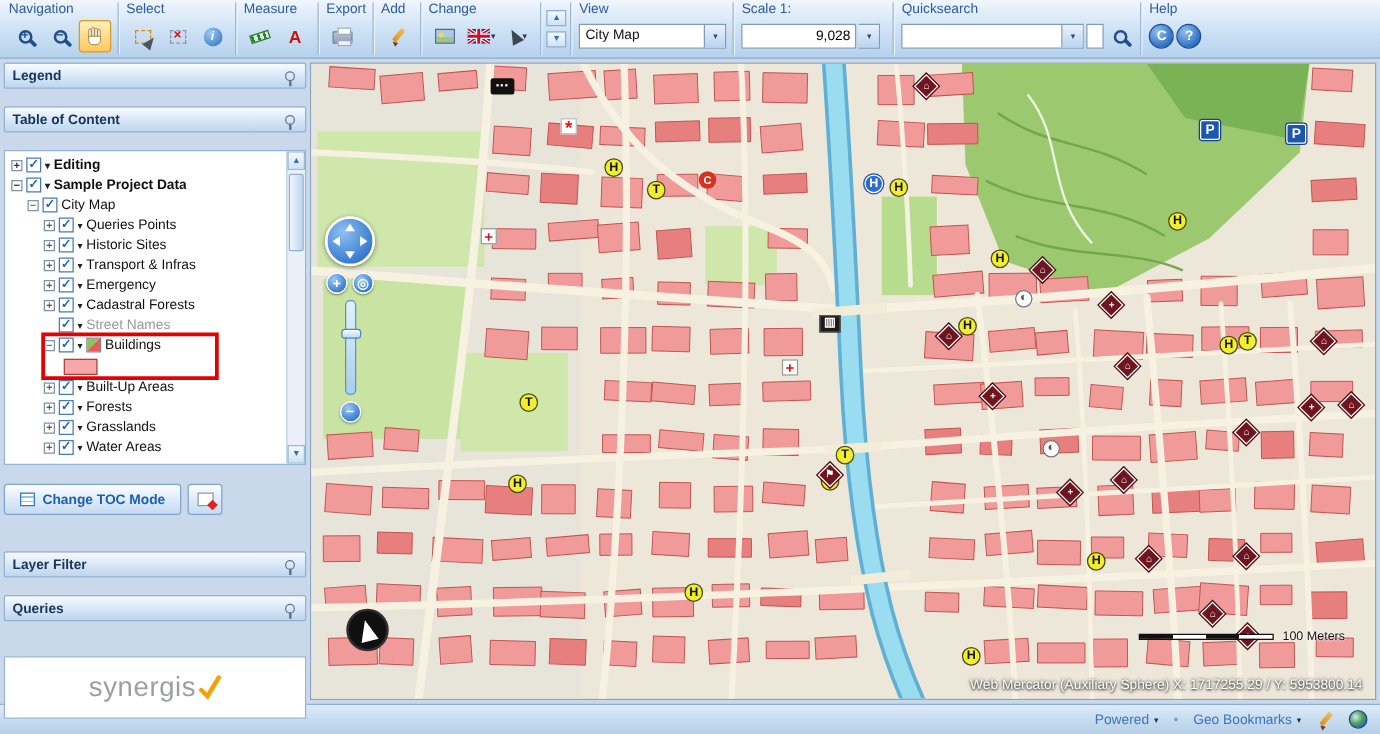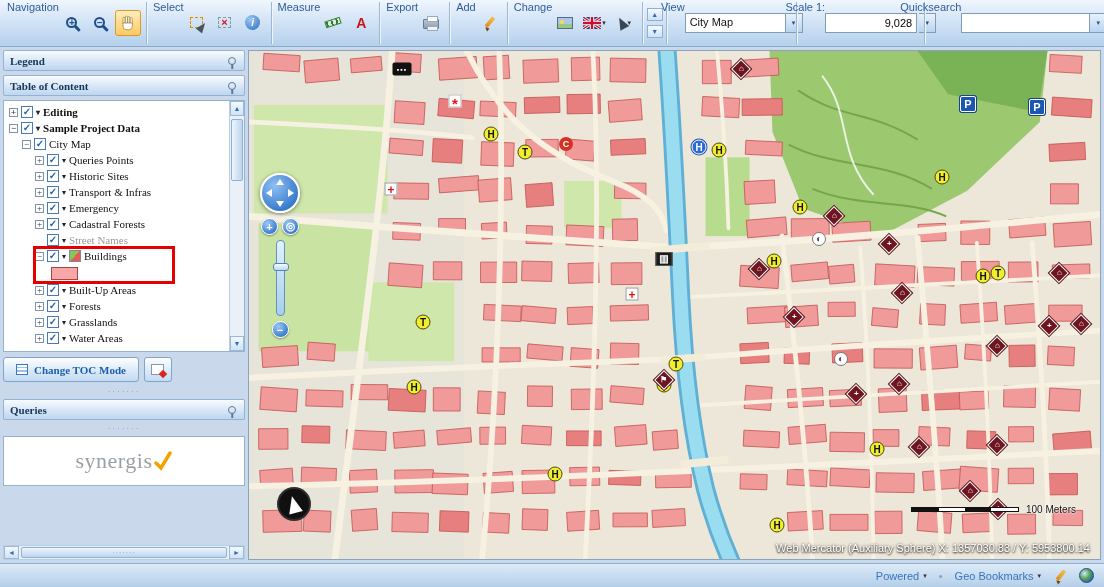--- a/index.html
+++ b/index.html
@@ -1,21 +1,21 @@
 <!DOCTYPE html>
 <html><head>
 <meta charset="utf-8">
 <style>
   * { box-sizing: border-box; margin: 0; padding: 0; }
   html,body { width:1104px; height:587px; overflow:hidden; }
   body { font-family:"Liberation Sans", sans-serif; font-size:11px; background:#c9d8ea; }
 
   
   #toolbar { height:47px; background:linear-gradient(#f0f6fd,#d3e4f6 45%,#b5d1ec); border-bottom:1px solid #89aacd; display:flex; align-items:stretch; padding:0 2px; }
-  .tgroup { display:flex; flex-direction:row; padding:1px 5px 2px 5px;justify-content:center; }
+  .tgroup { display:flex; flex-direction:column; padding:1px 5px 2px 5px;justify-content:center; }
   .tlabel { font-size:11px; color:#2c5c9e; height:13px; line-height:13px; white-space:nowrap; }
   .ticons { display:flex; align-items:center; gap:2px; flex:1; }
   .tsep { width:0; border-left:1px solid #9ab7d6; border-right:1px solid #eef5fc; margin:2px 0; }
   .tbtn { min-width:26px; height:26px; border:1px solid transparent; background:transparent; border-radius:3px; display:flex; align-items:center; justify-content:center; padding:0 2px; cursor:pointer; gap:1px; }
   .tbtn.active { background:linear-gradient(#ffeebc,#ffc95f); border-color:#d89a2b; }
   .dd { font-size:7px; color:#333; }
 
   .mag { position:relative; width:11px; height:11px; border:2px solid #1f4e8c; border-radius:50%; display:inline-block; }
   .mag::after { content:""; position:absolute; width:7px; height:2.5px; background:#1f4e8c; transform:rotate(45deg); right:-6px; bottom:-3px; border-radius:1px; }
   .mag .sign { position:absolute; inset:0; display:flex; align-items:center; justify-content:center; font-size:10px; font-weight:bold; color:#1f4e8c; line-height:1; }
@@ -41,21 +41,21 @@
 
   .combo { display:flex; height:20px; border:1px solid #7f9db9; background:#fff; align-items:stretch; }
   .combo .val { flex:1; font-size:11px; padding:2px 4px; color:#111; white-space:nowrap; overflow:hidden; }
   .combo .arrowbtn { width:17px; background:linear-gradient(#eaf2fb,#b9d4ef); border-left:1px solid #7f9db9; display:flex; align-items:center; justify-content:center; font-size:7px; color:#1d4e8c; cursor:pointer; }
   .tinput { height:20px; border:1px solid #7f9db9; font-size:11px; padding:2px 4px; font-family:"Liberation Sans",sans-serif; }
   .roundbtn { width:20px; height:20px; border-radius:50%; background:radial-gradient(circle at 35% 30%,#8fc0f0,#2a6cc0 75%); border:1px solid #1d4e8c; color:#fff; font-weight:bold; font-size:11px; display:flex; align-items:center; justify-content:center; cursor:pointer; }
   .sqbtn { width:22px; height:22px; border:1px solid transparent; border-radius:3px; display:flex; align-items:center; justify-content:center; cursor:pointer; }
 
   
   #main { display:flex; gap:3px; padding:3px; height:516px; }
-  #sidebar { width:242px; display:flex; flex-direction:column; gap:4px;font-family:Liberation Serif, serif; }
+  #sidebar { width:242px; display:flex; flex-direction:column; gap:14px; }
   .shead { background:linear-gradient(#f7fbfe,#d7e6f6 55%,#bed6ee); border:1px solid #93b2d4; height:21px; min-height:21px; display:flex; align-items:center; font-size:11px; font-weight:bold; color:#15355b; padding:0 6px; border-radius:2px; }
   .shead .sp { flex:1; }
   .pin { width:8px; height:8px; border:1.5px solid #5f7893; border-radius:50%; position:relative; margin-right:2px; }
   .pin::after { content:""; position:absolute; width:1.5px; height:5px; background:#5f7893; left:50%; top:100%; transform:translateX(-50%); }
 
   #tree-wrap { background:#fff; border:1px solid #93b2d4; height:252px; min-height:252px; display:flex; overflow:hidden; }
   #toc-tree { flex:1; padding:3px 0 0 1px; overflow:hidden; }
   .tree-row { height:16px; display:flex; align-items:center; gap:3px; white-space:nowrap; color:#111; }
   .tree-row.bold { font-weight:bold; }
   .tree-row.gray .lbl { color:#9a9a9a; }
@@ -417,20 +417,25 @@
         <span class="tocic"></span>
         <span>Change TOC Mode</span>
       </div>
       <div class="smallbtn">
           <span class="expic"></span>
         </div>
     </div>
 
     <div class="splitter">·······</div>
 
+    <div class="shead">
+      <span>Layer Filter</span>
+      <span class="sp"></span>
+        <span class="pin"></span>
+    </div>
 
     <div class="shead">
       <span>Queries</span>
       <span class="sp"></span>
         <span class="pin"></span>
     </div>
 
     <div class="splitter">·······</div>
 
 
@@ -817,21 +822,21 @@
     <div class="north">
         <i></i>
       </div>
 
 
     <div class="scalebar">
       <span class="sbar"></span>
       <span>100 Meters</span>
     </div>
 
-    <div class="coords">Web Mercator (Auxiliary Sphere) X: 1357030.83 / Y: 5953800.14</div>
+    <div class="coords">Web Mercator (Auxiliary Sphere) X: 1717255.29 / Y: 5953800.14</div>
   </div>
 </div>
 
 <div id="statusbar">
   <div class="sb-item">
     <span>Powered</span>
     <span class="dd">▾</span>
   </div>
   <span class="sb-sep"></span>
   <div class="sb-item">

